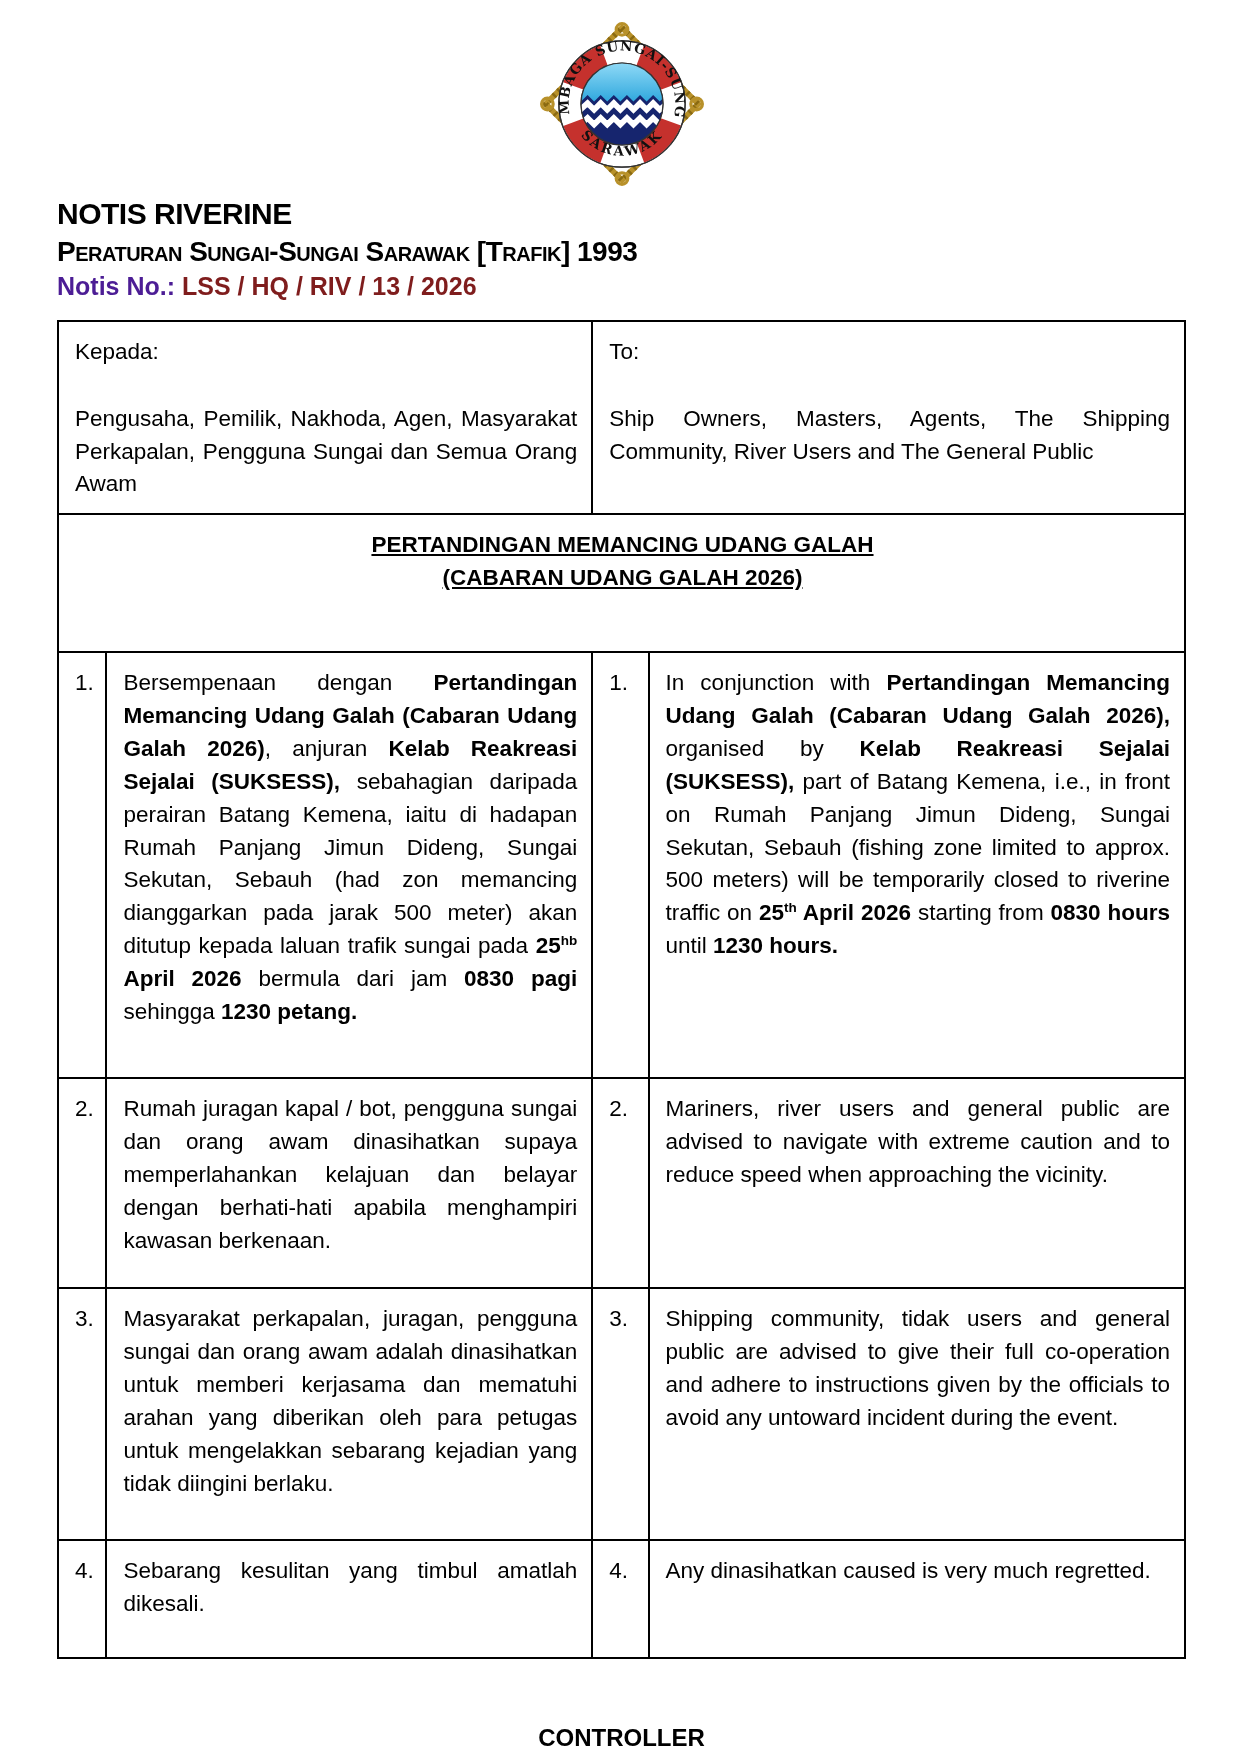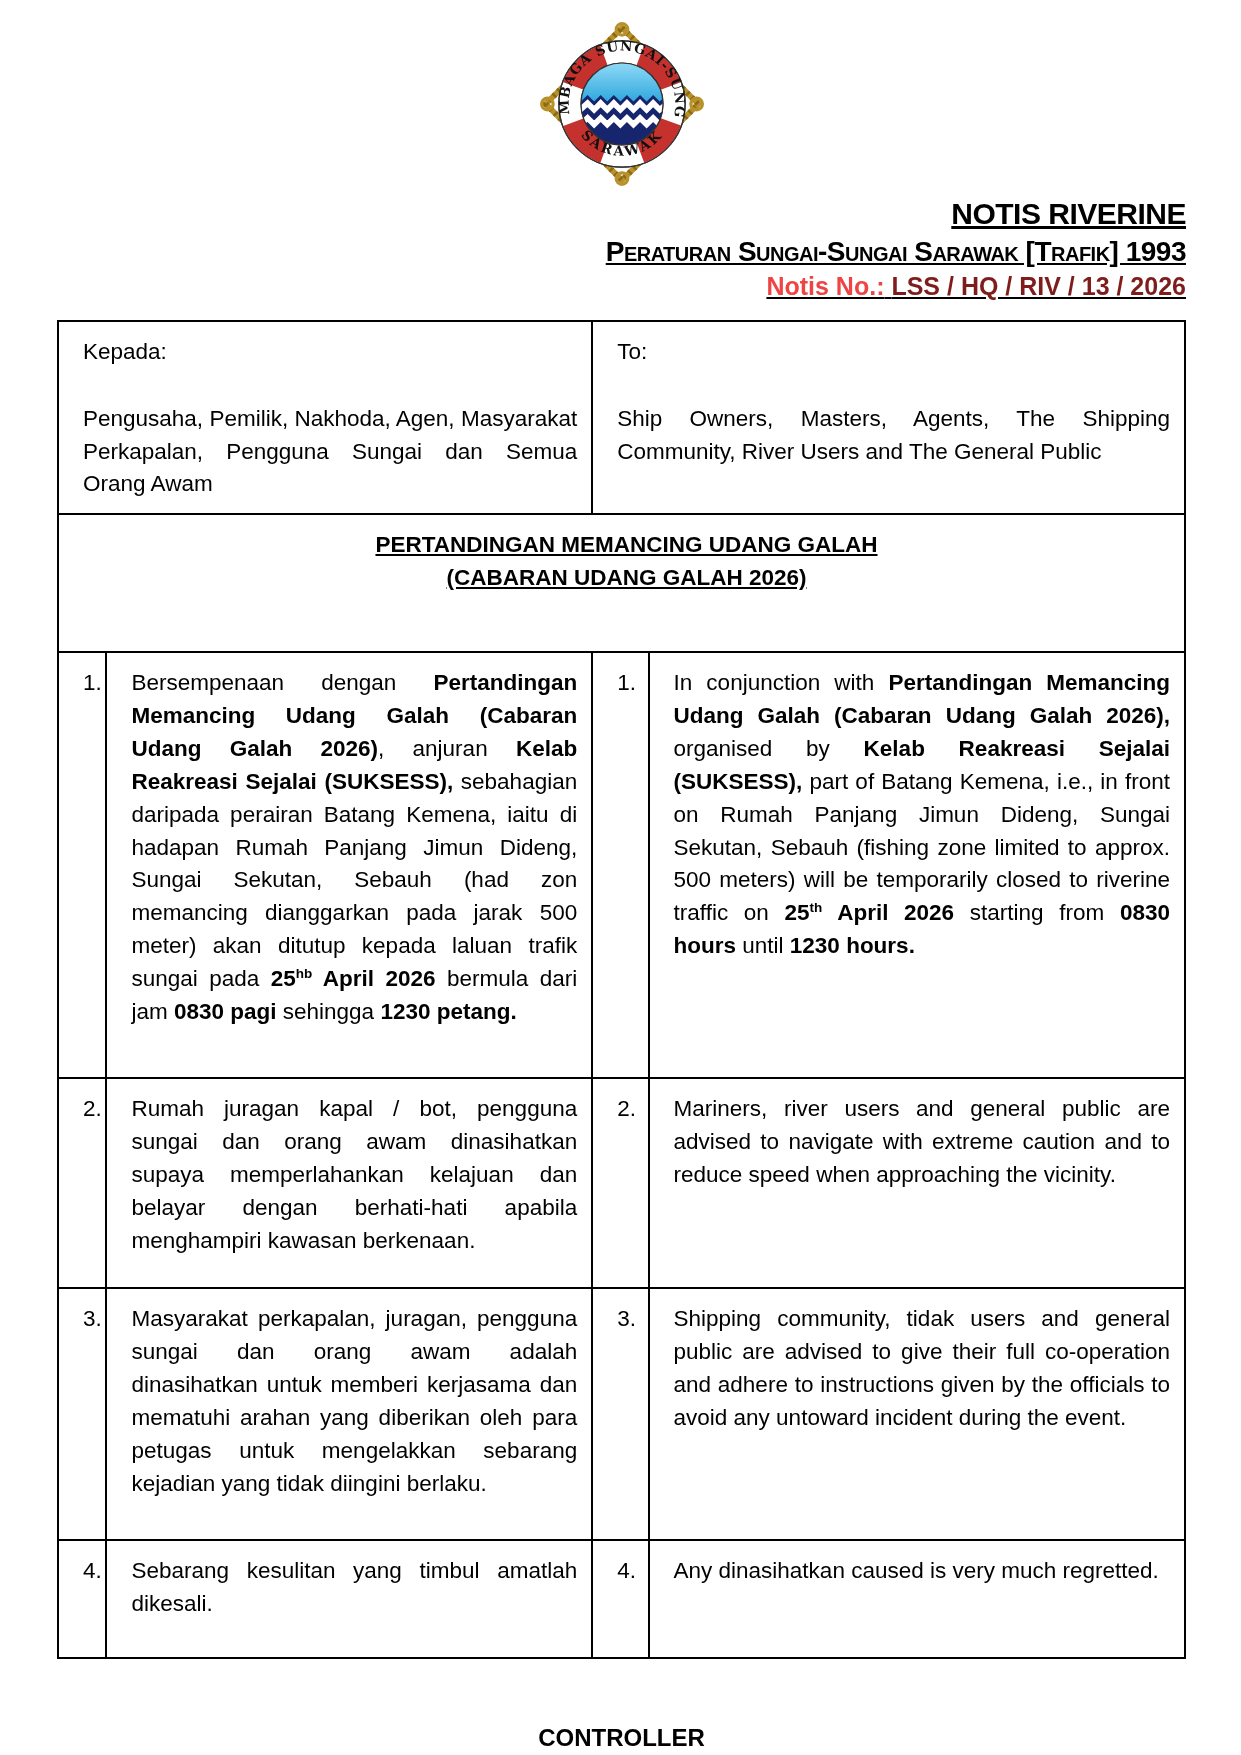--- a/index.html
+++ b/index.html
@@ -7,36 +7,36 @@
     width:1241px;height:1755px;
     font-family:"Liberation Sans",sans-serif;
     color:#000;
     -webkit-font-smoothing:antialiased;
   }
   .page{padding:22px 55px 0 57px;box-sizing:border-box;}
 
   
   .logo-wrap{text-align:center;margin:0 0 6px 0;}
   .logo-wrap svg{display:inline-block;}
-  .hdr{text-align:right;line-height:1.18;text-decoration:underline;}
+  .hdr{text-align:left;line-height:1.18;}
   .hdr-title{font-size:30px;font-weight:bold;letter-spacing:-0.5px;}
   .hdr-reg{font-size:28px;font-weight:bold;font-variant-caps:small-caps;letter-spacing:-0.5px;margin-top:4px;}
   .hdr-no{font-size:25px;font-weight:bold;margin-top:4px;}
-  .hdr-no .no-label{color:#ef4444;}
+  .hdr-no .no-label{color:#4c1d95;}
   .hdr-no .no-value{color:#7f1d1d;}
 
   
   table.notice{
     border-collapse:collapse;width:100%;table-layout:fixed;
     margin-top:18px;
   }
   table.notice td{
     border:2px solid #000;
     vertical-align:top;
-    padding:14px 14px 12px 24px;
+    padding:14px 14px 12px 16px;
     font-size:22.5px;line-height:1.46;
   }
   .justify{text-align:justify;text-justify:inter-word;}
   .num-cell{padding-left:9px;padding-right:4px;}
   .en{}
   .r-kepada td{height:150px;}
   .r-subject td{height:110px;}
   .r-i1 td{height:398px;}
   .r-i2 td{height:182px;}
   .r-i3 td{height:224px;}

